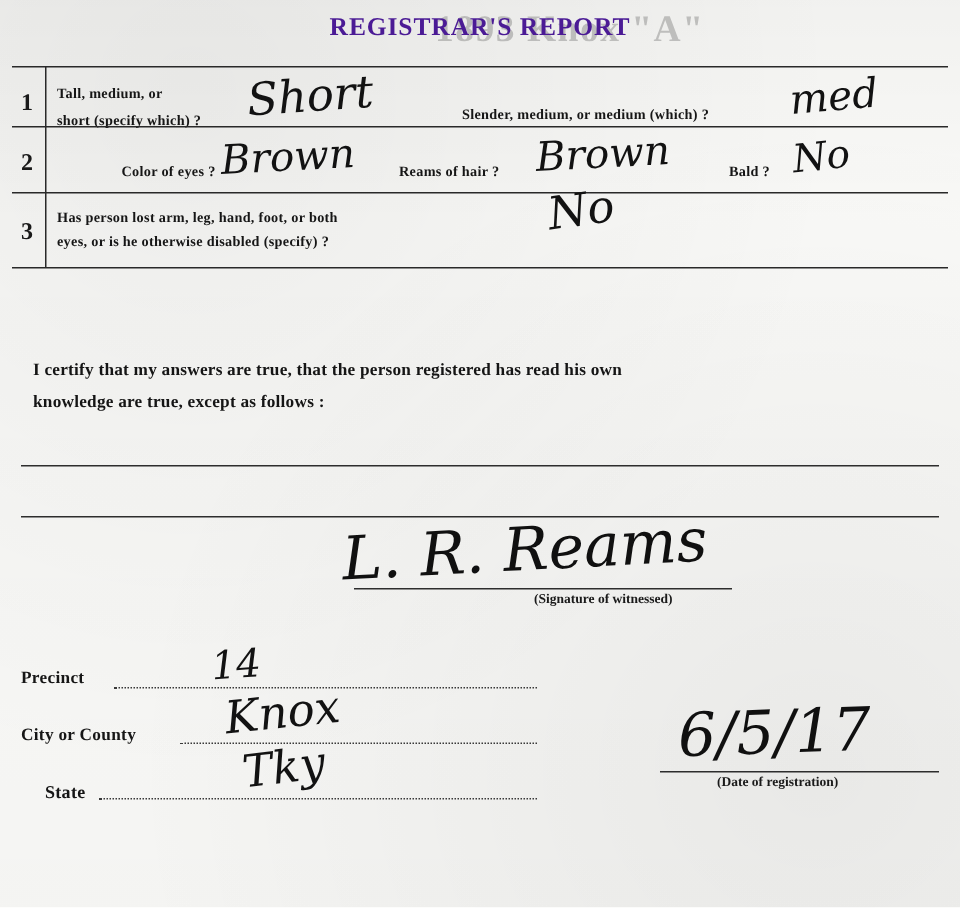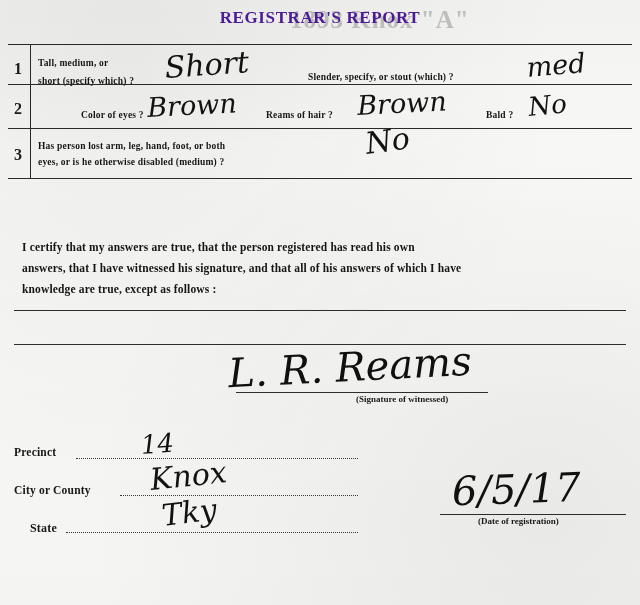--- a/index.html
+++ b/index.html
@@ -148,44 +148,43 @@
   <div class="ghost-header">1893 Knox "A"</div>
   <div class="title">REGISTRAR'S REPORT</div>
 
   <div class="hrule" style="top:44px;"></div>
 
   <div class="vbar" style="top:44px; height:40px;"></div>
   <div class="rownum" style="top:60px;">1</div>
   <div class="lbl" style="left:38px; top:58px;">Tall, medium, or</div>
   <div class="lbl" style="left:38px; top:76px;">short  (specify which) ?</div>
   <div class="hand" style="left:166px; top:50px; font-size:30px; transform:rotate(-4deg);">Short</div>
-  <div class="lbl" style="left:308px; top:72px;">Slender, specify, or stout (which) ?</div>
+  <div class="lbl" style="left:308px; top:72px;">Slender, medium, or medium (which) ?</div>
   <div class="hand" style="left:528px; top:52px; font-size:27px; transform:rotate(-5deg);">med</div>
   <div class="hrule" style="top:84px;"></div>
 
   <div class="vbar" style="top:84px; height:44px;"></div>
   <div class="rownum" style="top:100px;">2</div>
   <div class="lbl" style="left:38px; top:110px;margin-left:43px;">Color of eyes ?</div>
   <div class="hand" style="left:148px; top:92px; font-size:27px; transform:rotate(-3deg);">Brown</div>
   <div class="lbl" style="left:266px; top:110px;">Reams of hair ?</div>
   <div class="hand" style="left:358px; top:90px; font-size:27px; transform:rotate(-3deg);">Brown</div>
   <div class="lbl" style="left:486px; top:110px;">Bald ?</div>
   <div class="hand" style="left:530px; top:92px; font-size:26px; transform:rotate(-6deg);">No</div>
   <div class="hrule" style="top:128px;"></div>
 
   <div class="vbar" style="top:128px; height:50px;"></div>
   <div class="rownum" style="top:146px;">3</div>
   <div class="lbl" style="left:38px; top:141px;">Has person lost arm, leg, hand, foot, or both</div>
-  <div class="lbl" style="left:38px; top:157px;">eyes, or is he otherwise disabled (medium) ?</div>
+  <div class="lbl" style="left:38px; top:157px;">eyes, or is he otherwise disabled (specify) ?</div>
   <div class="hand" style="left:368px; top:126px; font-size:30px; transform:rotate(-8deg);">No</div>
   <div class="hrule" style="top:178px;"></div>
 
   <div class="cert" style="top:218px;margin-top:19px;">
     <div>I certify that my answers are true, that the person registered has read  his  own</div>
-    <div>answers, that I have witnessed his signature, and that all of his answers of which I have</div>
     <div>knowledge are true, except as follows :</div>
   </div>
 
   <div class="solidline" style="left:14px; top:310px; width:612px;"></div>
   <div class="solidline" style="left:14px; top:344px; width:612px;"></div>
 
   <div class="bigsig" style="left:228px; top:344px; font-size:40px; transform:rotate(-3deg);">L. R. Reams</div>
   <div class="solidline" style="left:236px; top:392px; width:252px;"></div>
   <div class="caption" style="left:356px; top:394px;">(Signature of witnessed)</div>
 

